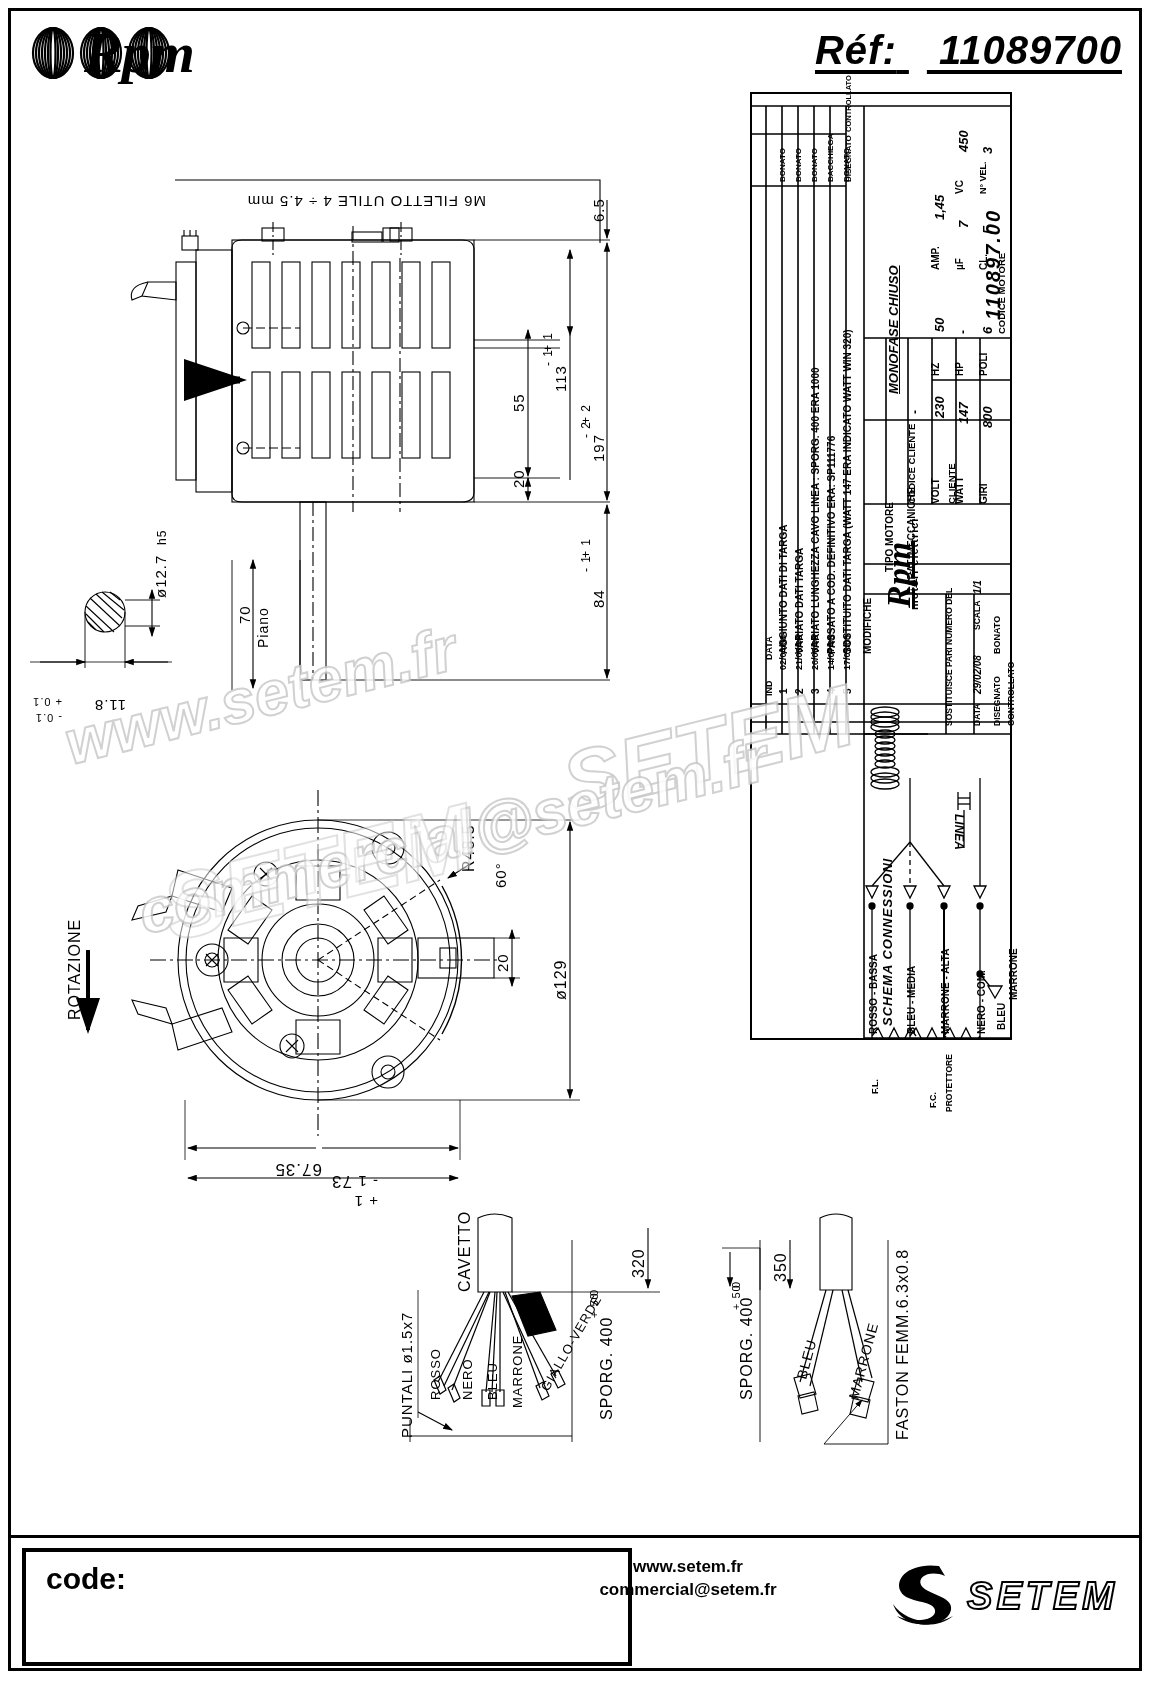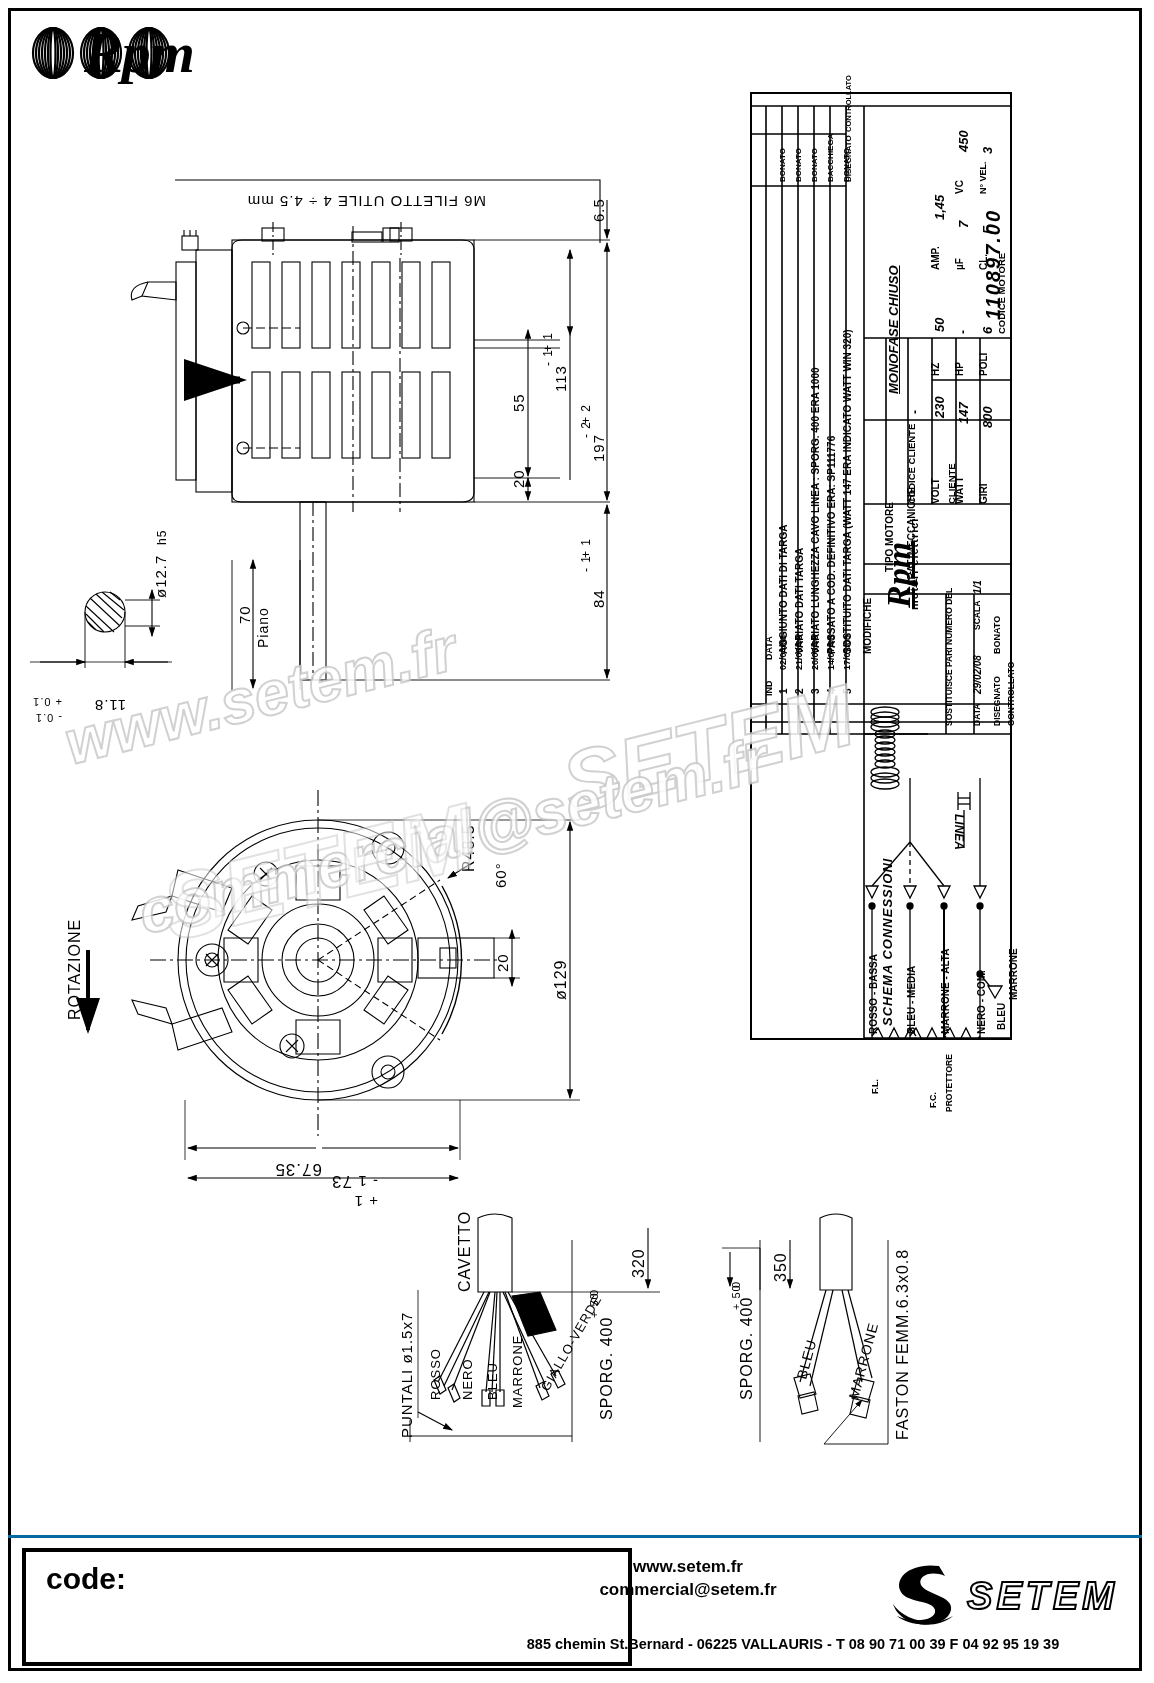--- a/index.html
+++ b/index.html
@@ -15,21 +15,21 @@
   #ref{position:absolute;right:32px;top:28px;font-size:40px;font-weight:bold;font-style:italic;
         text-decoration:underline;text-underline-offset:6px;letter-spacing:1px;}
 
   
   #title-block{position:absolute;left:750px;top:92px;width:262px;height:948px;border:2px solid #000;box-sizing:border-box;background:#fff;}
 
   
   .vtxt{position:absolute;transform-origin:0 0;transform:rotate(-90deg);white-space:nowrap;}
 
   
-  #footer{position:absolute;left:8px;bottom:8px;width:1134px;height:140px;border-top:3px solid #0369a1;box-sizing:border-box;}
+  #footer{position:absolute;left:8px;bottom:8px;width:1134px;height:140px;border-top:3px solid #000000;box-sizing:border-box;}
   #code-box{position:absolute;left:14px;top:10px;width:610px;height:118px;border:4px solid #000;box-sizing:border-box;background:#fff;}
   #code-label{position:absolute;left:20px;top:10px;font-size:30px;font-weight:bold;}
   #code-value{position:absolute;left:140px;top:40px;font-size:62px;font-weight:bold;letter-spacing:-1px;}
   #footer-mid{position:absolute;left:470px;top:18px;width:420px;text-align:center;font-size:17px;font-weight:bold;line-height:1.35;}
   #footer-addr{position:absolute;left:455px;top:98px;width:660px;text-align:center;font-size:14.5px;font-weight:bold;}
   #setem-logo{position:absolute;right:24px;top:20px;display:flex;align-items:center;gap:6px;}
   #setem-word{font-size:38px;font-weight:bold;font-style:italic;letter-spacing:4px;
      -webkit-text-stroke:2px #000;color:#fff;font-family:"Liberation Sans",sans-serif;}
 
   
@@ -77,20 +77,25 @@
               <ellipse rx="8" ry="25"></ellipse>
               <ellipse rx="5" ry="25"></ellipse>
               <ellipse rx="2.5" ry="25"></ellipse>
           </g>
         </g>
       </svg>
     </span>
     <span id="logo-text">Rpm</span>
   </div>
 
+  <div id="ref">
+    <span>Réf:</span>
+    <span style="display:inline-block;width:18px"></span>
+    <span>11089700</span>
+  </div>
 
   <svg id="draw" width="1154" height="1683">
     <defs>
       <marker id="ar" markerWidth="9" markerHeight="9" refX="8" refY="3" orient="auto">
         <path d="M0,0 L9,3 L0,6 z" fill="#000"></path>
       </marker>
       <marker id="arS" markerWidth="9" markerHeight="9" refX="1" refY="3" orient="auto">
         <path d="M9,0 L0,3 L9,6 z" fill="#000"></path>
       </marker>
       <marker id="hol" markerWidth="10" markerHeight="10" refX="9" refY="4" orient="auto">
@@ -568,21 +573,20 @@
   </div>
 
   <div id="footer">
     <div id="code-box">
       <div id="code-label">code:</div>
     </div>
     <div id="footer-mid">
       <div>www.setem.fr</div>
       <div>commercial@setem.fr</div>
     </div>
-    <div id="footer-addr">885 chemin St.Bernard  -  06225 VALLAURIS  -  T 08 90 71 00 39   F 04 92 95 19 39</div>
     <div id="setem-logo">
       <span>
         <svg width="80" height="72" viewBox="0 0 80 72">
           <path d="M58,8 C30,4 12,20 20,34 C26,45 52,42 54,52 C56,62 34,66 16,58
                    C30,70 66,70 70,52 C73,38 44,36 40,27 C36,18 50,12 64,18 Z" fill="#000"></path>
           <path d="M12,46 C22,62 52,70 72,58 C56,72 20,70 12,46 Z" fill="#000"></path>
         </svg>
       </span>
       <span id="setem-word">SETEM</span>
     </div>

